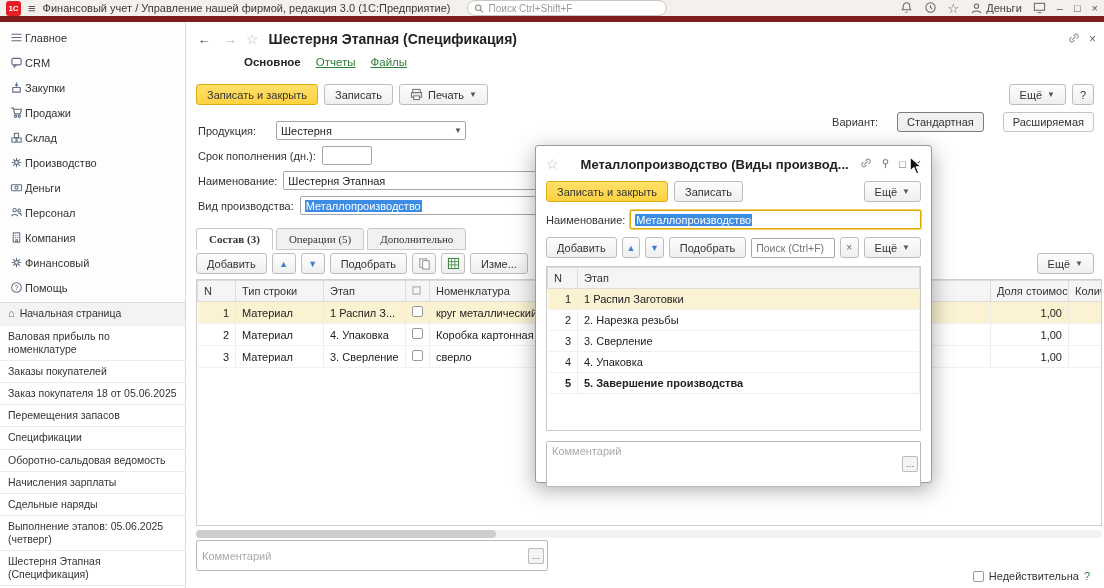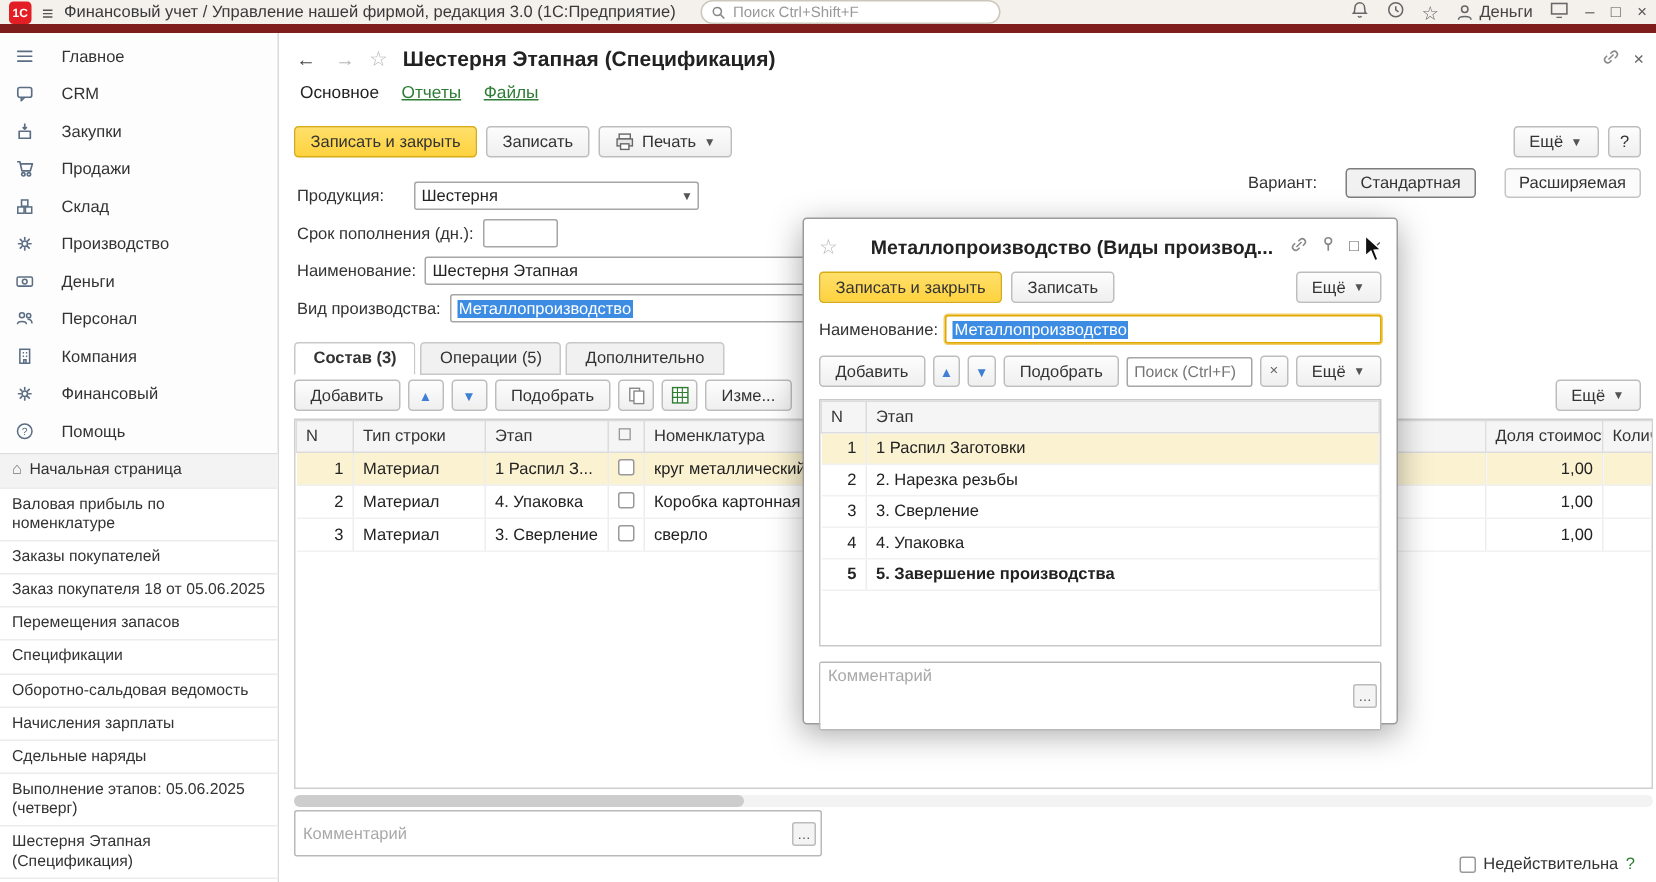--- a/index.html
+++ b/index.html
@@ -24,40 +24,40 @@
             display:flex; align-items:center; padding:0 6px; gap:4px; margin-left:10px; flex:none;}
   .search input { border:none; outline:none; width:100%; font-size:10px; color:#555; background:transparent; }
   .search input::placeholder { color:#9a9a9a; }
   .top-icons { margin-left:auto; display:flex; align-items:center; gap:11px; color:#666; }
   .user-chip { display:flex; align-items:center; gap:3px; font-size:11px; color:#444; }
   .winbtn { font-size:11px; color:#555; line-height:1; }
 
   
   .sidebar { position:absolute; top:22px; left:0; width:186px; bottom:0;
              background:#fdfdfd; border-right:1px solid #d9d9d9; display:flex; flex-direction:column; }
-  .s-item { height:25px; display:flex; align-items:center; gap:18px; padding:0 9px; font-size:11px; color:#333; cursor:default; }
+  .s-item { height:25px; display:flex; align-items:center; gap:2px; padding:0 9px; font-size:11px; color:#333; cursor:default; }
   .s-icon { width:14px; height:14px; color:#5c6e84; display:flex; align-items:center; justify-content:center; flex:none; }
   .pages { border-top:1px solid #ddd; margin-top:2px; flex:1; overflow:hidden; background:#fff; }
   .p-item { display:flex; align-items:center; gap:5px; padding:4px 8px; font-size:10.5px; color:#333;
             border-bottom:1px solid #ececec; line-height:1.25; }
   .p-item.first { background:#f3f3f3; }
   .p-icon { color:#777; font-size:11px; }
 
   
   .main { position:absolute; top:22px; left:186px; right:0; bottom:0; background:#fff; overflow:hidden; }
   .nav-row { position:absolute; top:6px; left:8px; right:8px; height:22px; display:flex; align-items:center; gap:6px; }
   .nav-btn { width:20px; height:18px; font-size:13px; color:#444; }
   .nav-btn.fwd { color:#b5b5b5; }
   .fav-star { color:#b8b8b8; font-size:14px; }
   .form-title { font-size:14px; font-weight:bold; color:#222; margin-left:4px; flex:1; white-space:nowrap; overflow:hidden; }
   .hdr-icons { display:flex; align-items:center; gap:9px; color:#888; }
   .hdr-icons .x { font-size:12px; color:#666; }
 
   .nav-tabs { position:absolute; top:34px; left:14px; display:flex; gap:15px; font-size:11.5px; }
-  .nav-tab.active { font-weight:normal; color:#222; }
+  .nav-tab.active { font-weight:bold; color:#222;margin-left:44px; }
   .nav-tab.link { color:#2e7d36; text-decoration:underline; }
 
   .btn { height:21px; padding:0 10px; border:1px solid #bdbdbd; border-radius:3px;
          background:linear-gradient(#fdfdfd,#efefef); font-size:11px; color:#333;
          display:inline-flex; align-items:center; gap:5px; }
   .btn.primary { background:linear-gradient(#ffe06a,#ffd23f); border-color:#d8ac12; }
   .btn.square { width:22px; padding:0; justify-content:center; }
   .caret { font-size:8px; color:#555; }
   .ibtn { width:24px; height:21px; border:1px solid #bdbdbd; border-radius:3px;
           background:linear-gradient(#fdfdfd,#efefef); display:inline-flex; align-items:center; justify-content:center; }
@@ -73,21 +73,21 @@
   .f-row { display:flex; align-items:center; height:25px; }
   .f-label { min-width:72px; margin-right:6px; white-space:nowrap; color:#333; }
   .field { height:19px; border:1px solid #a6a6a6; background:#fff; display:flex; align-items:center;
            padding:0 3px 0 4px; border-radius:2px; }
   .field input { border:none; outline:none; flex:1; min-width:0; font-size:11px; color:#222; }
   .w190 { width:190px; } .w262 { width:262px; } .w50 { width:50px; }
   .sel { background:#3d8ce4; color:#fff; padding:0 1px; white-space:nowrap; }
   .field .caret { margin-left:4px; }
   .field.focused { border-color:#dfa900; box-shadow:0 0 0 1px #f1ce6a; }
 
-  .part-tabs { position:absolute; top:206px; left:10px; display:flex; }
+  .part-tabs { position:absolute; top:206px; left:10px; display:flex;font-family:Liberation Serif, serif; }
   .ptab { padding:4px 12px; font-size:11px; border:1px solid #c8c8c8; background:#f1f1f1;
           border-radius:3px 3px 0 0; margin-right:3px; color:#333; }
   .ptab.active { background:#fff; font-weight:bold; border-bottom-color:#fff; }
 
   .toolbar { position:absolute; top:231px; left:10px; right:10px; display:flex; align-items:center; gap:5px; }
 
   .grid { position:absolute; top:257px; left:10px; width:906px; height:247px; border:1px solid #cfcfcf; overflow:hidden; background:#fff; }
   table { border-collapse:collapse; table-layout:fixed; font-size:11px; }
   .grid table { width:991px; }
   th { background:#f5f5f5; border:1px solid #dcdcdc; font-weight:normal; color:#333;

